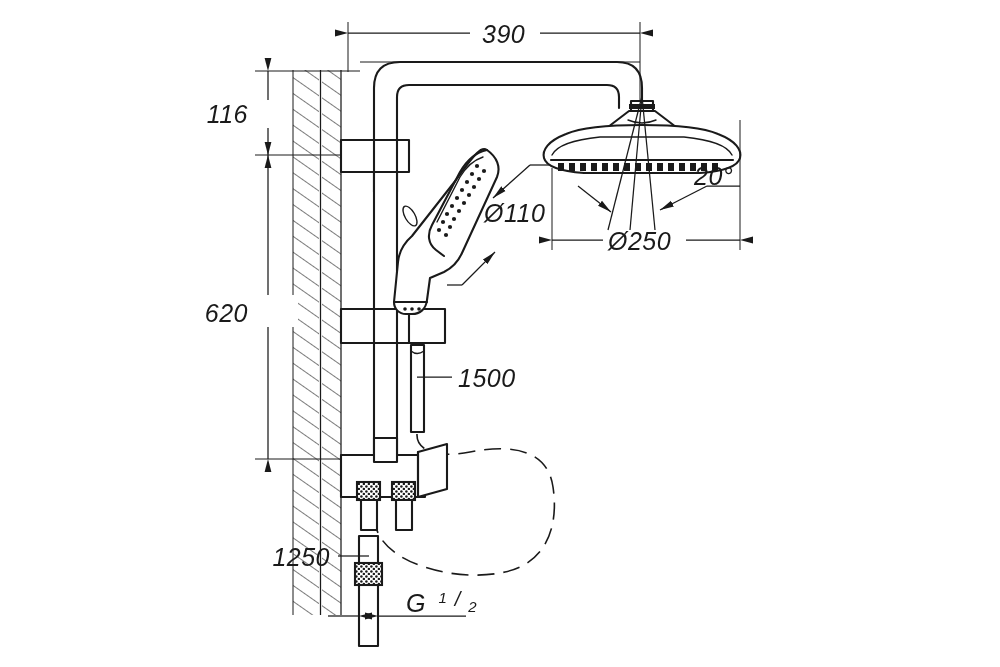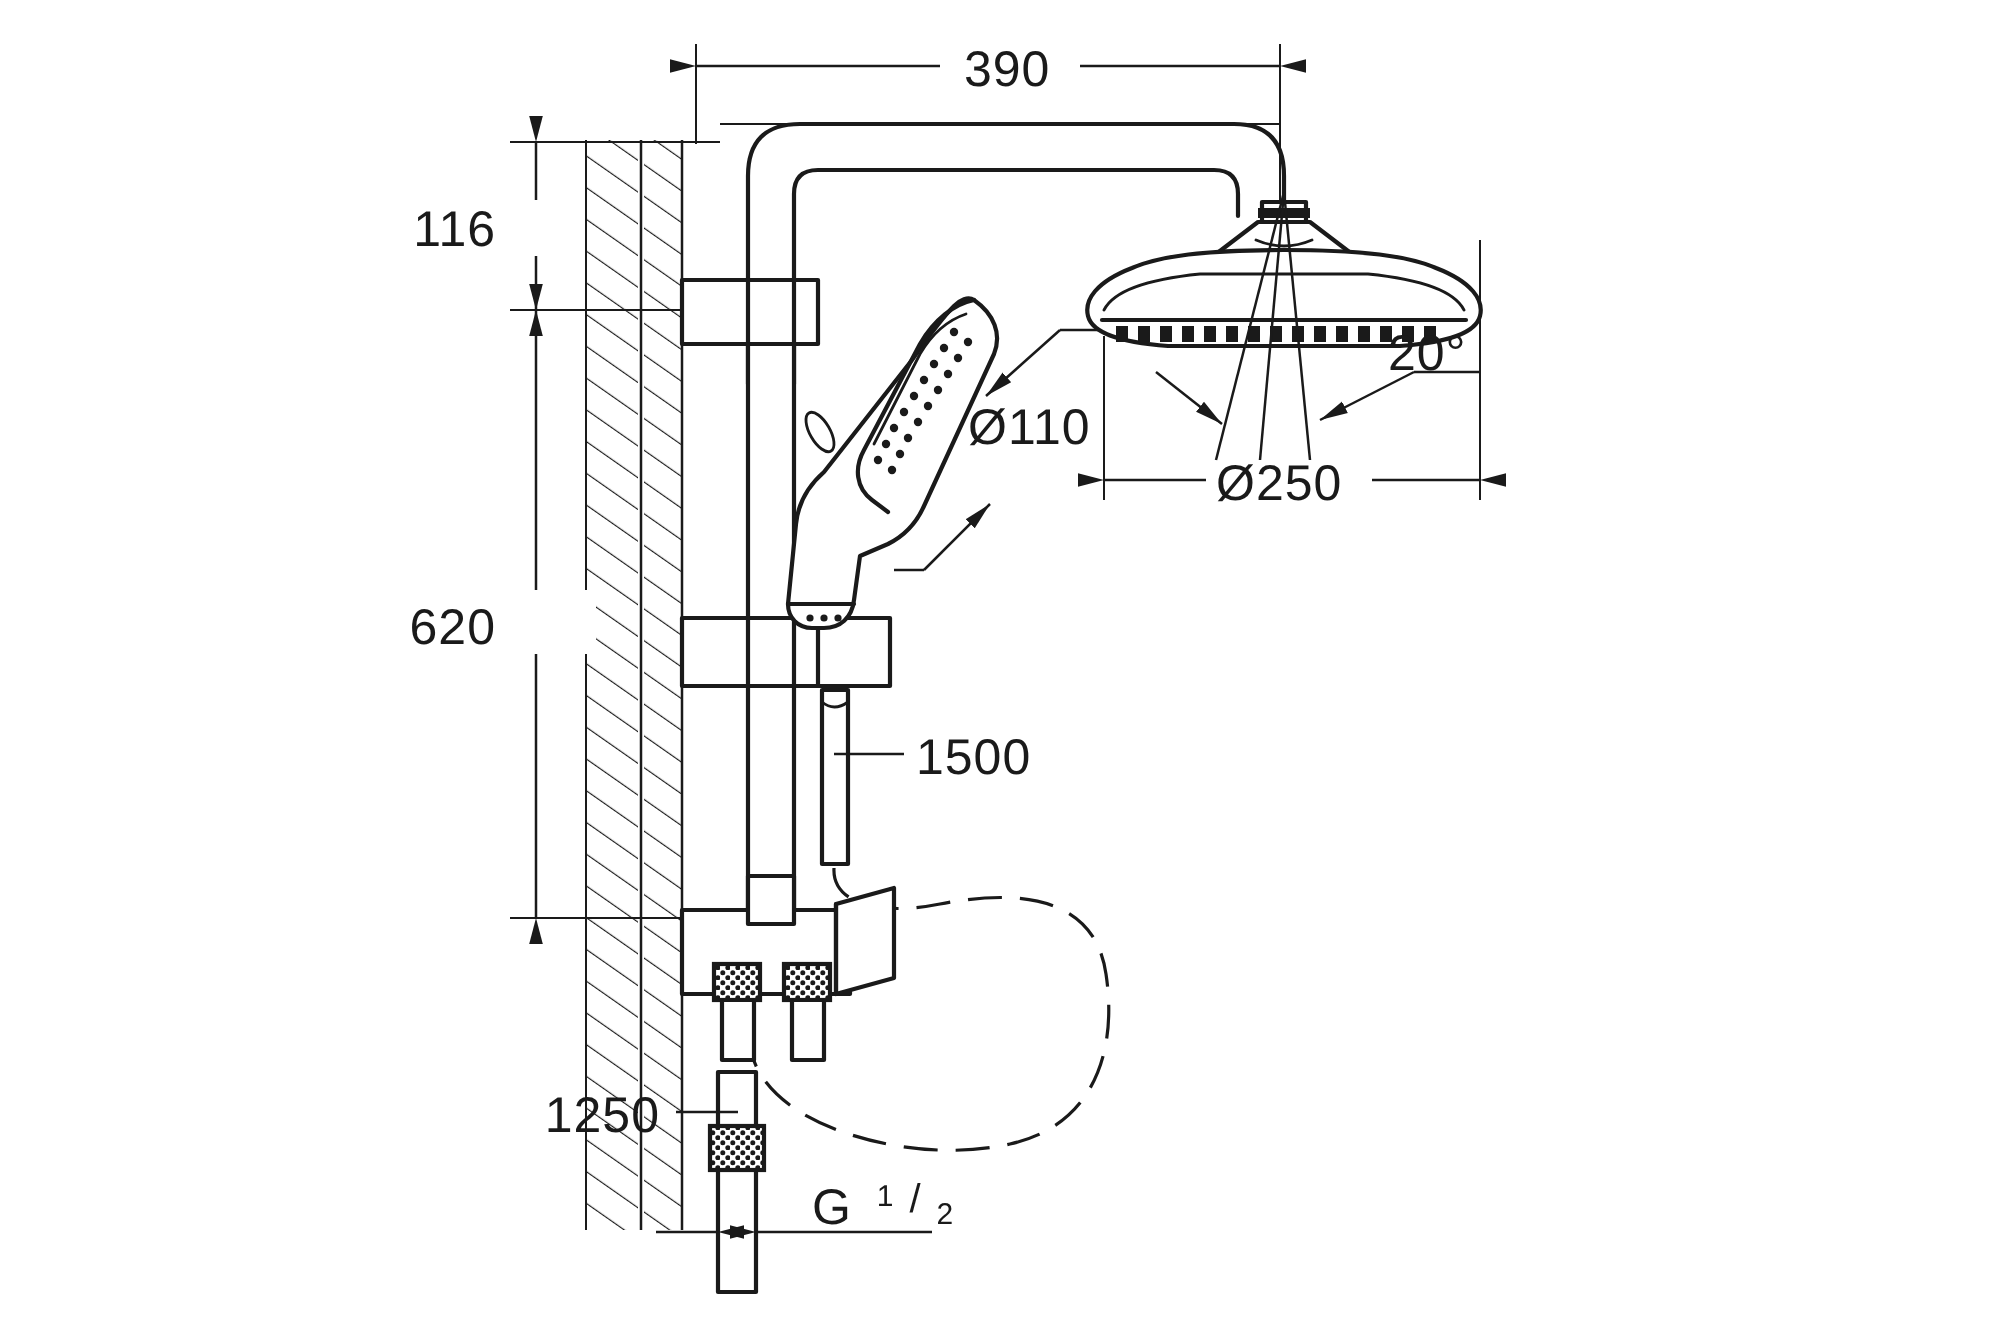--- a/index.html
+++ b/index.html
@@ -11,20 +11,21 @@
     width: 1000px;
     height: 667px;
     font-family: "Liberation Sans", sans-serif;
     overflow: hidden;
   }
   #drawing-root {
     position: relative;
     width: 1000px;
     height: 667px;
     background: #ffffff;
+    font-style: italic;
   }
   svg.tech-drawing {
     display: block;
     width: 1000px;
     height: 667px;
   }
   .dim-text {
     font-family: "Liberation Sans", sans-serif;
     font-size: 25px;
     fill: #1a1a1a;

